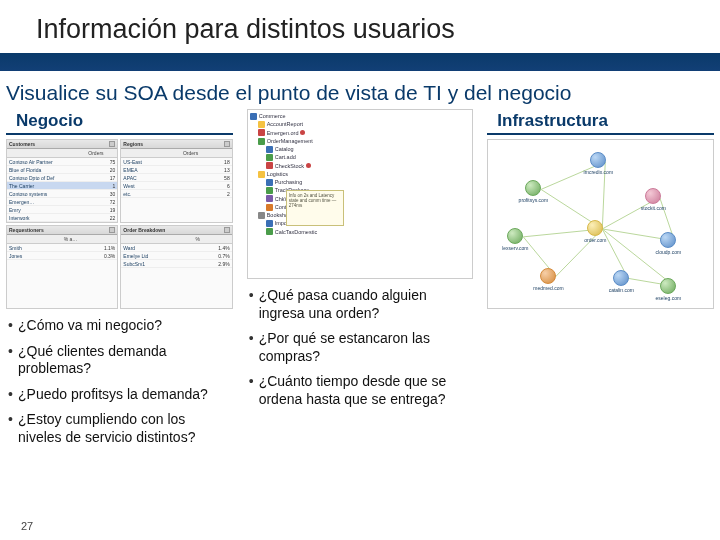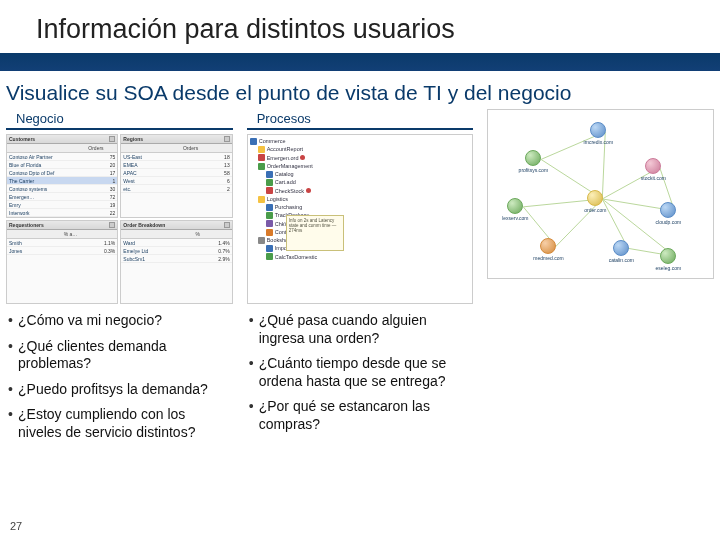--- a/index.html
+++ b/index.html
@@ -3,21 +3,21 @@
 <meta charset="utf-8">
 <style>
   * { margin: 0; padding: 0; box-sizing: border-box; }
   body { font-family: Arial, Helvetica, sans-serif; width: 720px; height: 540px; background: #fff; position: relative; overflow: hidden; }
   .header { padding: 14px 2px 8px 36px; }
   .title { font-size: 27px; color: #222; font-weight: 400; }
   .bluebar { height: 18px; background: linear-gradient(#0a3a6a, #123f76); }
   .subtitle { padding: 10px 0 4px 6px; font-size: 21px; color: #0a3a6a; font-weight: 400; line-height: 1.15; }
   .cols { display: flex; gap: 14px; padding: 0 6px; }
   .col { flex: 1; display: flex; flex-direction: column; }
-  .col-head { font-size: 13px; color: #0a3a6a; padding: 2px 0 2px 10px; border-bottom: 2px solid #0a3a6a; margin-bottom: 4px; }
+  .col-head { font-size: 17px; color: #0a3a6a; padding: 2px 0 2px 10px; border-bottom: 2px solid #0a3a6a; margin-bottom: 4px; font-weight: bold; }
   .vis { height: 170px; display: flex; gap: 2px; }
   .vis-negocio { display: grid; grid-template-columns: 1fr 1fr; grid-template-rows: 1fr 1fr; gap: 2px; width: 100%; }
   .panel { border: 1px solid #ccc; background: #fafafa; font-size: 5px; overflow: hidden; }
   .panel-h { background: linear-gradient(#e8e8e8,#d8d8d8); border-bottom: 1px solid #aaa; height: 9px; display:flex; align-items:center; padding:0 2px; justify-content: space-between; }
   .panel-h span:first-child { color:#333; font-weight:bold; }
   .sq { width:6px; height:6px; background:#ccc; border:1px solid #999; }
   .tbl { width:100%; border-collapse: collapse; }
   .tbl th { background:#eee; text-align:left; padding:1px 2px; border-bottom:1px solid #ccc; font-weight:normal; color:#444;}
   .tbl td { padding:0.5px 2px; border-bottom:1px solid #eee; color:#246; }
   .tbl td.r { text-align:right; color:#333; }
@@ -35,21 +35,21 @@
   .ball.bl{background:radial-gradient(circle at 30% 30%,#bcd8f5,#5a8cc7); border-color:#5a8cc7;}
   .ball.gn{background:radial-gradient(circle at 30% 30%,#cdeac0,#6aa85a); border-color:#6aa85a;}
   .ball.yl{background:radial-gradient(circle at 30% 30%,#fcefb8,#d8b848); border-color:#d8b848;}
   .ball.pk{background:radial-gradient(circle at 30% 30%,#f4c9d6,#cc7a99); border-color:#cc7a99;}
   .ball.or{background:radial-gradient(circle at 30% 30%,#f7cfa8,#d48a3a); border-color:#d48a3a;}
   .edges { position:absolute; inset:0; }
   .edges line { stroke:#b9d69a; stroke-width:1; }
   .bullets { margin-top: 8px; padding: 0 2px; }
   .bullets li { list-style: none; font-size: 14px; color: #111; line-height: 1.25; margin-bottom: 8px; padding-left: 10px; position: relative; }
   .bullets li::before { content: "•"; position: absolute; left: 0; color: #333; }
-  .footer { position:absolute; bottom: 8px; left: 0; right: 0; display:flex; justify-content:space-between; padding: 0 10px; font-size: 11px; color:#444; }
+  .footer { position:absolute; bottom: 8px; left: 11px; right: 0; display:flex; justify-content:space-between; padding: 0 10px; font-size: 11px; color:#444; }
 </style>
 </head>
 <body>
 
 <div class="header">
     <div class="title">Información para distintos usuarios</div>
   </div>
 <div class="bluebar"></div>
 <div class="subtitle">Visualice su SOA desde el punto de vista de TI y del negocio</div>
 
@@ -195,21 +195,20 @@
       </div>
     <ul class="bullets" id="b-negocio">
         <li>¿Cómo va mi negocio?</li>
         <li>¿Qué clientes demanda problemas?</li>
         <li>¿Puedo profitsys la demanda?</li>
         <li>¿Estoy cumpliendo con los niveles de servicio distintos?</li>
       </ul>
   </div>
 
   <div class="col">
-    <div class="col-head">Procesos</div>
     <div class="vis">
         <div class="vis-proc">
       <div class="tree" id="proc-tree">
             <div class="n">
               <span class="ic b"></span>
               <span>Commerce</span>
             </div>
             <div class="n i1">
               <span class="ic y"></span>
               <span>AccountReport</span>
@@ -267,26 +266,27 @@
             <div class="n i2">
               <span class="ic g"></span>
               <span>CalcTaxDomestic</span>
             </div>
           </div>
       <div class="callout">Info on 2s and Latency state and comm time — 274ms</div>
     </div>
       </div>
     <ul class="bullets" id="b-procesos">
         <li>¿Qué pasa cuando alguien ingresa una orden?</li>
+        <li>¿Por qué se estancaron las compras?</li>
         <li>¿Cuánto tiempo desde que se ordena hasta que se entrega?</li>
-        <li>¿Por qué se estancaron las compras?</li>
       </ul>
   </div>
 
   <div class="col">
+    <div class="col-head">Infrastructura</div>
     <div class="vis">
         <div class="vis-infra" id="vis-infra">
       <svg class="edges" id="infra-edges" viewBox="0 0 210 170" width="100%" height="100%">
             <line x1="110" y1="22" x2="107" y2="90"></line>
             <line x1="45" y1="50" x2="107" y2="90"></line>
             <line x1="165" y1="58" x2="107" y2="90"></line>
             <line x1="27" y1="98" x2="107" y2="90"></line>
             <line x1="180" y1="102" x2="107" y2="90"></line>
             <line x1="60" y1="138" x2="107" y2="90"></line>
             <line x1="133" y1="140" x2="107" y2="90"></line>

